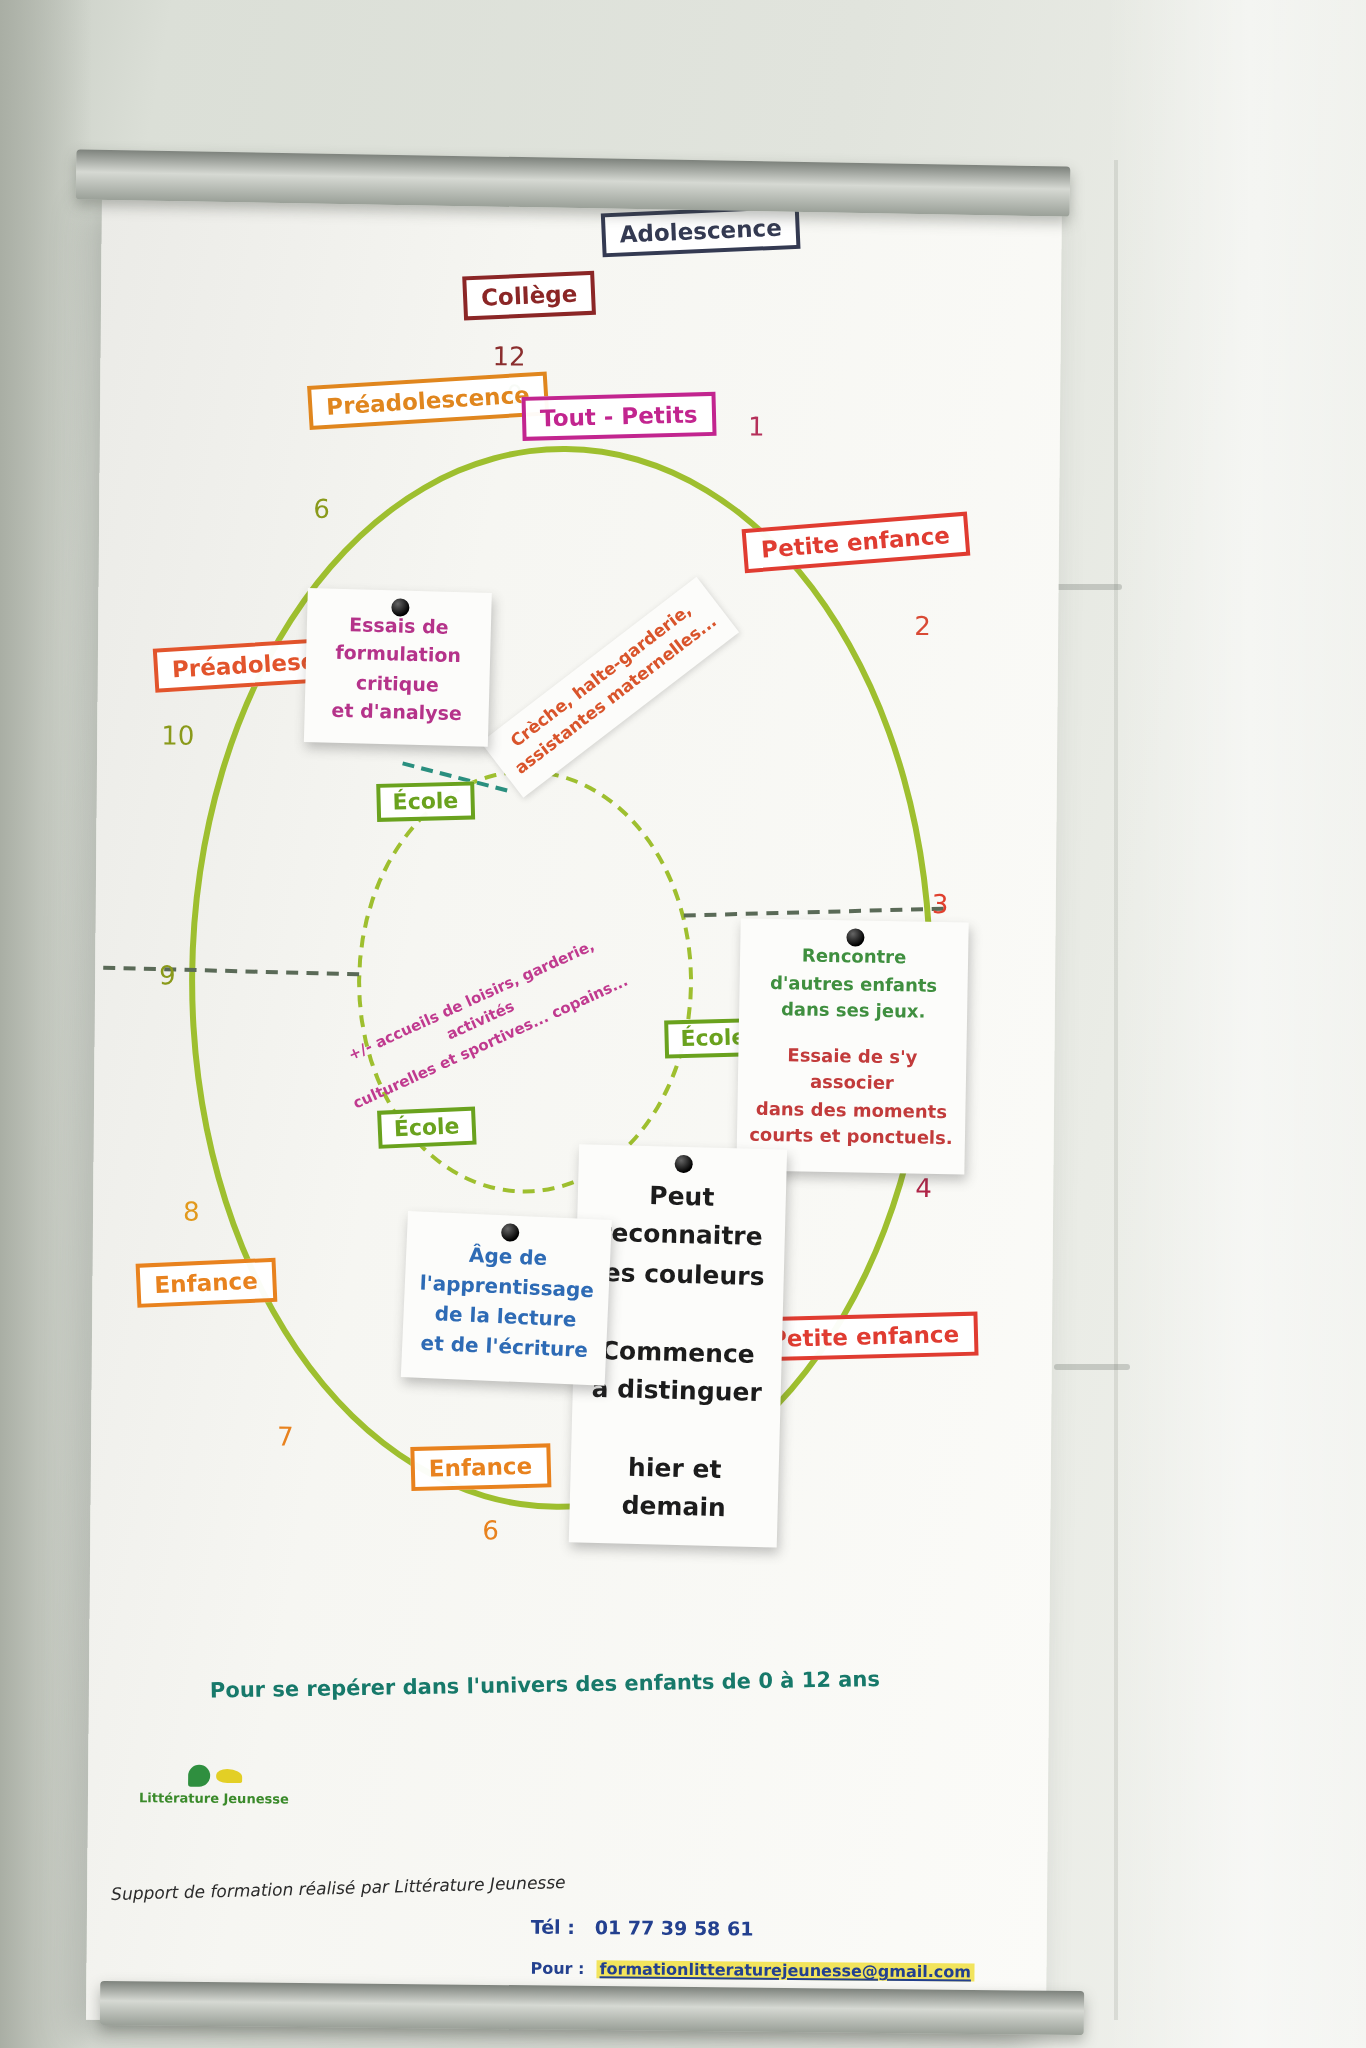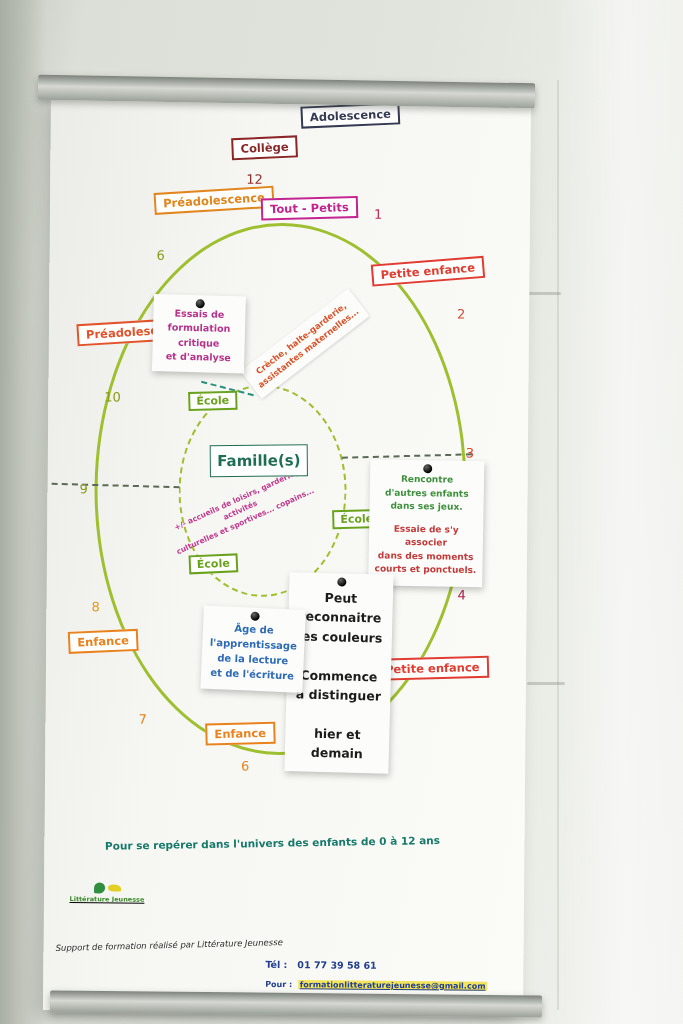--- a/index.html
+++ b/index.html
@@ -44,21 +44,21 @@
          transform:rotate(-38deg);box-shadow:0 1px 3px rgba(60,60,60,0.2);}
   .note-rencontre{left:322px;top:363px;width:108px;padding:13px 3px 9px;font-size:9px;line-height:1.5;transform:rotate(0.5deg);}
   .note-rencontre .part2{display:block;margin-top:9px;}
   .note-couleurs{left:241px;top:477px;width:98px;padding:15px 3px 10px;font-size:12.5px;line-height:1.55;transform:rotate(1deg);}
   .note-apprentissage{left:156px;top:512px;width:96px;padding:14px 3px 9px;font-size:10px;line-height:1.5;transform:rotate(2deg);}
   .diag{position:absolute;text-align:center;font-weight:bold;z-index:3;}
   .diag-accueils{left:112px;top:398px;width:162px;font-size:7.5px;line-height:1.5;transform:rotate(-25deg);white-space:pre-line;}
 
   .footer-title{position:absolute;left:58px;top:741px;width:340px;text-align:center;font-size:10.5px;
          font-weight:bold;white-space:nowrap;transform:rotate(-1.5deg);z-index:3;}
-  .logo{position:absolute;left:24px;top:786px;width:78px;text-align:center;z-index:3;text-decoration:underline;}
+  .logo{position:absolute;left:24px;top:786px;width:78px;text-align:center;z-index:3;}
   .logo-shapes{display:flex;justify-content:center;gap:3px;align-items:center;height:14px;}
   .logo-leaf{width:11px;height:11px;background:#2f8f3f;border-radius:60% 60% 60% 15%;}
   .logo-bird{width:13px;height:7px;background:#e3cf25;border-radius:60% 80% 20% 60%;}
   .logo-text{font-size:6.5px;font-weight:bold;color:#3a8a2a;margin-top:1px;}
   .credit{position:absolute;left:12px;top:845px;font-size:8.5px;font-style:italic;color:#2b2b2b;
          transform:rotate(-2deg);z-index:3;white-space:nowrap;}
   .contact{position:absolute;color:#23408f;font-weight:bold;z-index:3;white-space:nowrap;}
   .tel{left:222px;top:863px;font-size:9.5px;}
   .mail{left:222px;top:884px;font-size:8px;}
   .mail .email{background:#f2e45c;text-decoration:underline;padding:0 2px;}
@@ -84,38 +84,37 @@
 
     <span class="num" style="left: 203px; top: 95px; color: rgb(74, 139, 44); border-color: rgb(74, 139, 44);">0</span>
     <span class="num" style="left: 324px; top: 110px; color: rgb(181, 48, 90); border-color: rgb(181, 48, 90);">1</span>
     <span class="num" style="left: 408px; top: 209px; color: rgb(217, 74, 53); border-color: rgb(217, 74, 53);">2</span>
     <span class="num" style="left: 418px; top: 348px; color: rgb(224, 64, 46); border-color: rgb(224, 64, 46);">3</span>
     <span class="num" style="left: 411px; top: 490px; color: rgb(176, 37, 72); border-color: rgb(176, 37, 72);">4</span>
     <span class="num" style="left: 196px; top: 663px; color: rgb(232, 130, 30); border-color: rgb(232, 130, 30);">6</span>
     <span class="num" style="left: 93px; top: 617px; color: rgb(232, 130, 30); border-color: rgb(232, 130, 30);">7</span>
     <span class="num" style="left: 45px; top: 505px; color: rgb(226, 153, 28); border-color: rgb(226, 153, 28);">8</span>
     <span class="num" style="left: 32px; top: 387px; color: rgb(138, 154, 26); border-color: rgb(138, 154, 26);">9</span>
-    <span class="num" style="left: 56px; top: 267px; color: rgb(138, 154, 26); border-color: rgb(138, 154, 26); margin-top: 28px;">10</span>
+    <span class="num" style="left: 32px; top: 267px; color: rgb(138, 154, 26); border-color: rgb(138, 154, 26);">10</span>
     <span class="num" style="left: 107px; top: 153px; color: rgb(138, 154, 26); border-color: rgb(138, 154, 26);">6</span>
     <span class="num" style="left: 196px; top: 76px; color: rgb(139, 46, 46); border-color: rgb(139, 46, 46);">12</span>
 
     <div class="stage" style="left: 250px; top: 8px; transform: rotate(-3deg); color: rgb(52, 58, 82); border-color: rgb(52, 58, 82);">Adolescence</div>
     <div class="stage" style="left: 181px; top: 41px; transform: rotate(-3deg); color: rgb(139, 38, 38); border-color: rgb(139, 38, 38);">Collège</div>
     <div class="stage" style="left: 104px; top: 94px; transform: rotate(-4deg); color: rgb(224, 134, 30); border-color: rgb(224, 134, 30);">Préadolescence</div>
     <div class="stage" style="left: 211px; top: 101px; transform: rotate(-2deg); color: rgb(194, 37, 143); border-color: rgb(194, 37, 143);">Tout - Petits</div>
     <div class="stage" style="left: 322px; top: 163px; transform: rotate(-5deg); color: rgb(224, 60, 49); border-color: rgb(224, 60, 49);">Petite enfance</div>
     <div class="stage" style="left: 28px; top: 226px; transform: rotate(-4deg); color: rgb(226, 84, 44); border-color: rgb(226, 84, 44);">Préadolescence</div>
     <div class="stage small" style="left: 140px; top: 296px; transform: rotate(-2deg); color: rgb(106, 162, 30); border-color: rgb(106, 162, 30);">École</div>
     <div class="stage small" style="left: 285px; top: 413px; transform: rotate(-2deg); color: rgb(106, 162, 30); border-color: rgb(106, 162, 30);">École</div>
     <div class="stage small" style="left: 142px; top: 459px; transform: rotate(-3deg); color: rgb(106, 162, 30); border-color: rgb(106, 162, 30);">École</div>
     <div class="stage" style="left: 22px; top: 536px; transform: rotate(-3deg); color: rgb(232, 130, 30); border-color: rgb(232, 130, 30);">Enfance</div>
     <div class="stage" style="left: 330px; top: 560px; transform: rotate(-2deg); color: rgb(224, 60, 49); border-color: rgb(224, 60, 49);">Petite enfance</div>
     <div class="stage" style="left: 160px; top: 627px; transform: rotate(-2deg); color: rgb(232, 130, 30); border-color: rgb(232, 130, 30);">Enfance</div>
 
-    <div class="famille" style="color: rgb(31, 110, 84); border-color: rgb(31, 110, 84);">Famille(s)</div>
 
     <div class="diag diag-accueils" style="color: rgb(192, 58, 143); border-color: rgb(192, 58, 143);">+/- accueils de loisirs, garderie, activités
 culturelles et sportives... copains...</div>
 
     <div class="note note-creche preline" style="color: rgb(217, 84, 43); border-color: rgb(217, 84, 43);">Crèche, halte-garderie,
 assistantes maternelles...</div>
 
     <div class="note note-critique">
       <span class="pin"></span>
       <span class="preline" style="color: rgb(181, 51, 138); border-color: rgb(181, 51, 138);">Essais de

